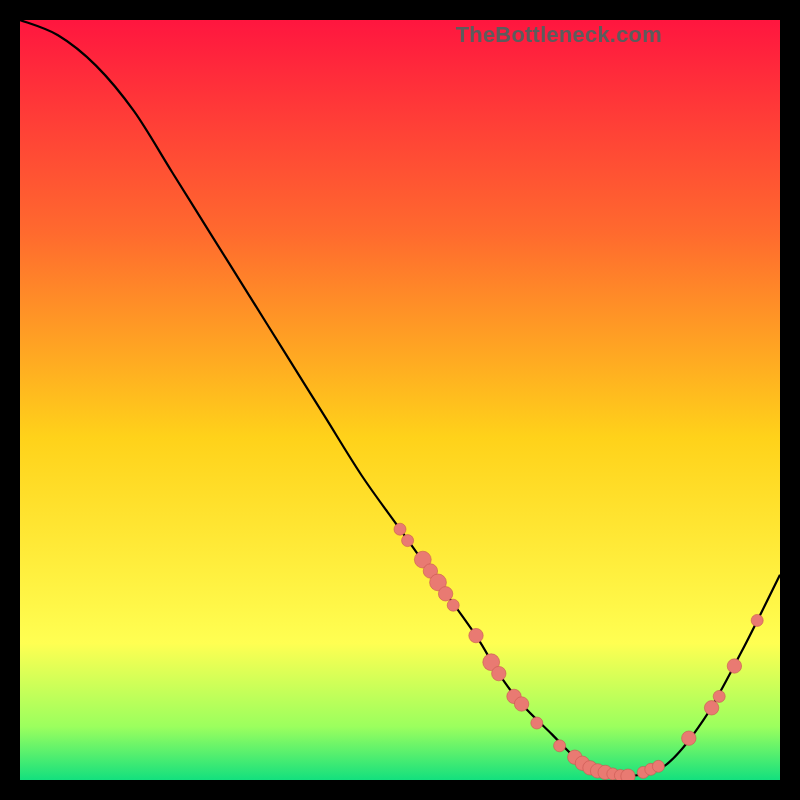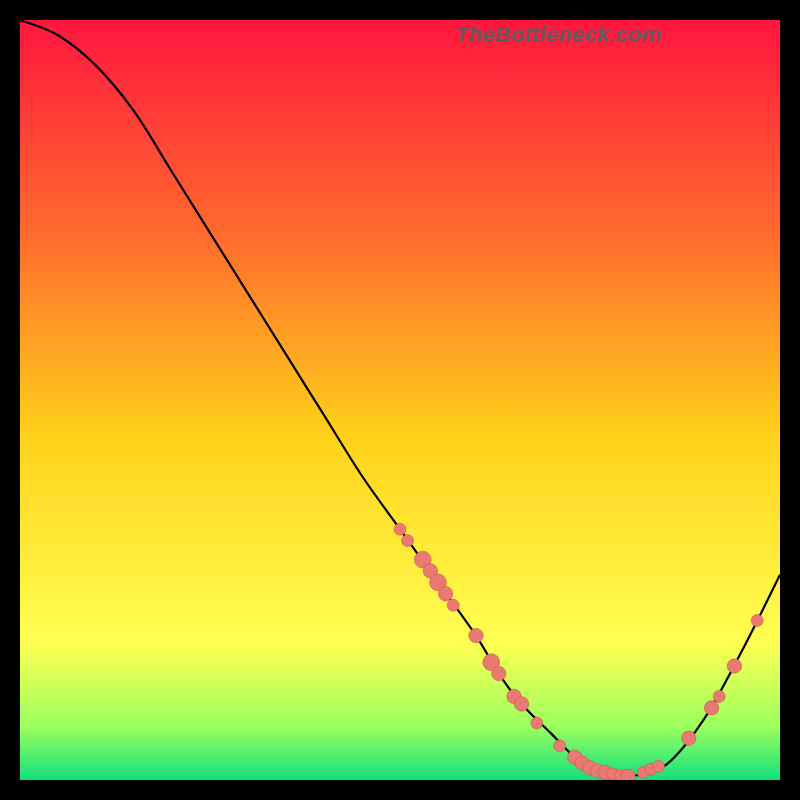--- a/index.html
+++ b/index.html
@@ -11,21 +11,20 @@
     overflow: hidden;
     font-family: Arial, Helvetica, sans-serif;
   }
   .frame {
     position: absolute;
     left: 20px;
     top: 20px;
     width: 648px;
     height: 760px;
     background: #f9a8d4;
-    font-style: italic;
   }
   .plot {
     position: absolute;
     left: 0;
     top: 0;
     width: 760px;
     height: 760px;
   }
   .watermark {
     position: absolute;

